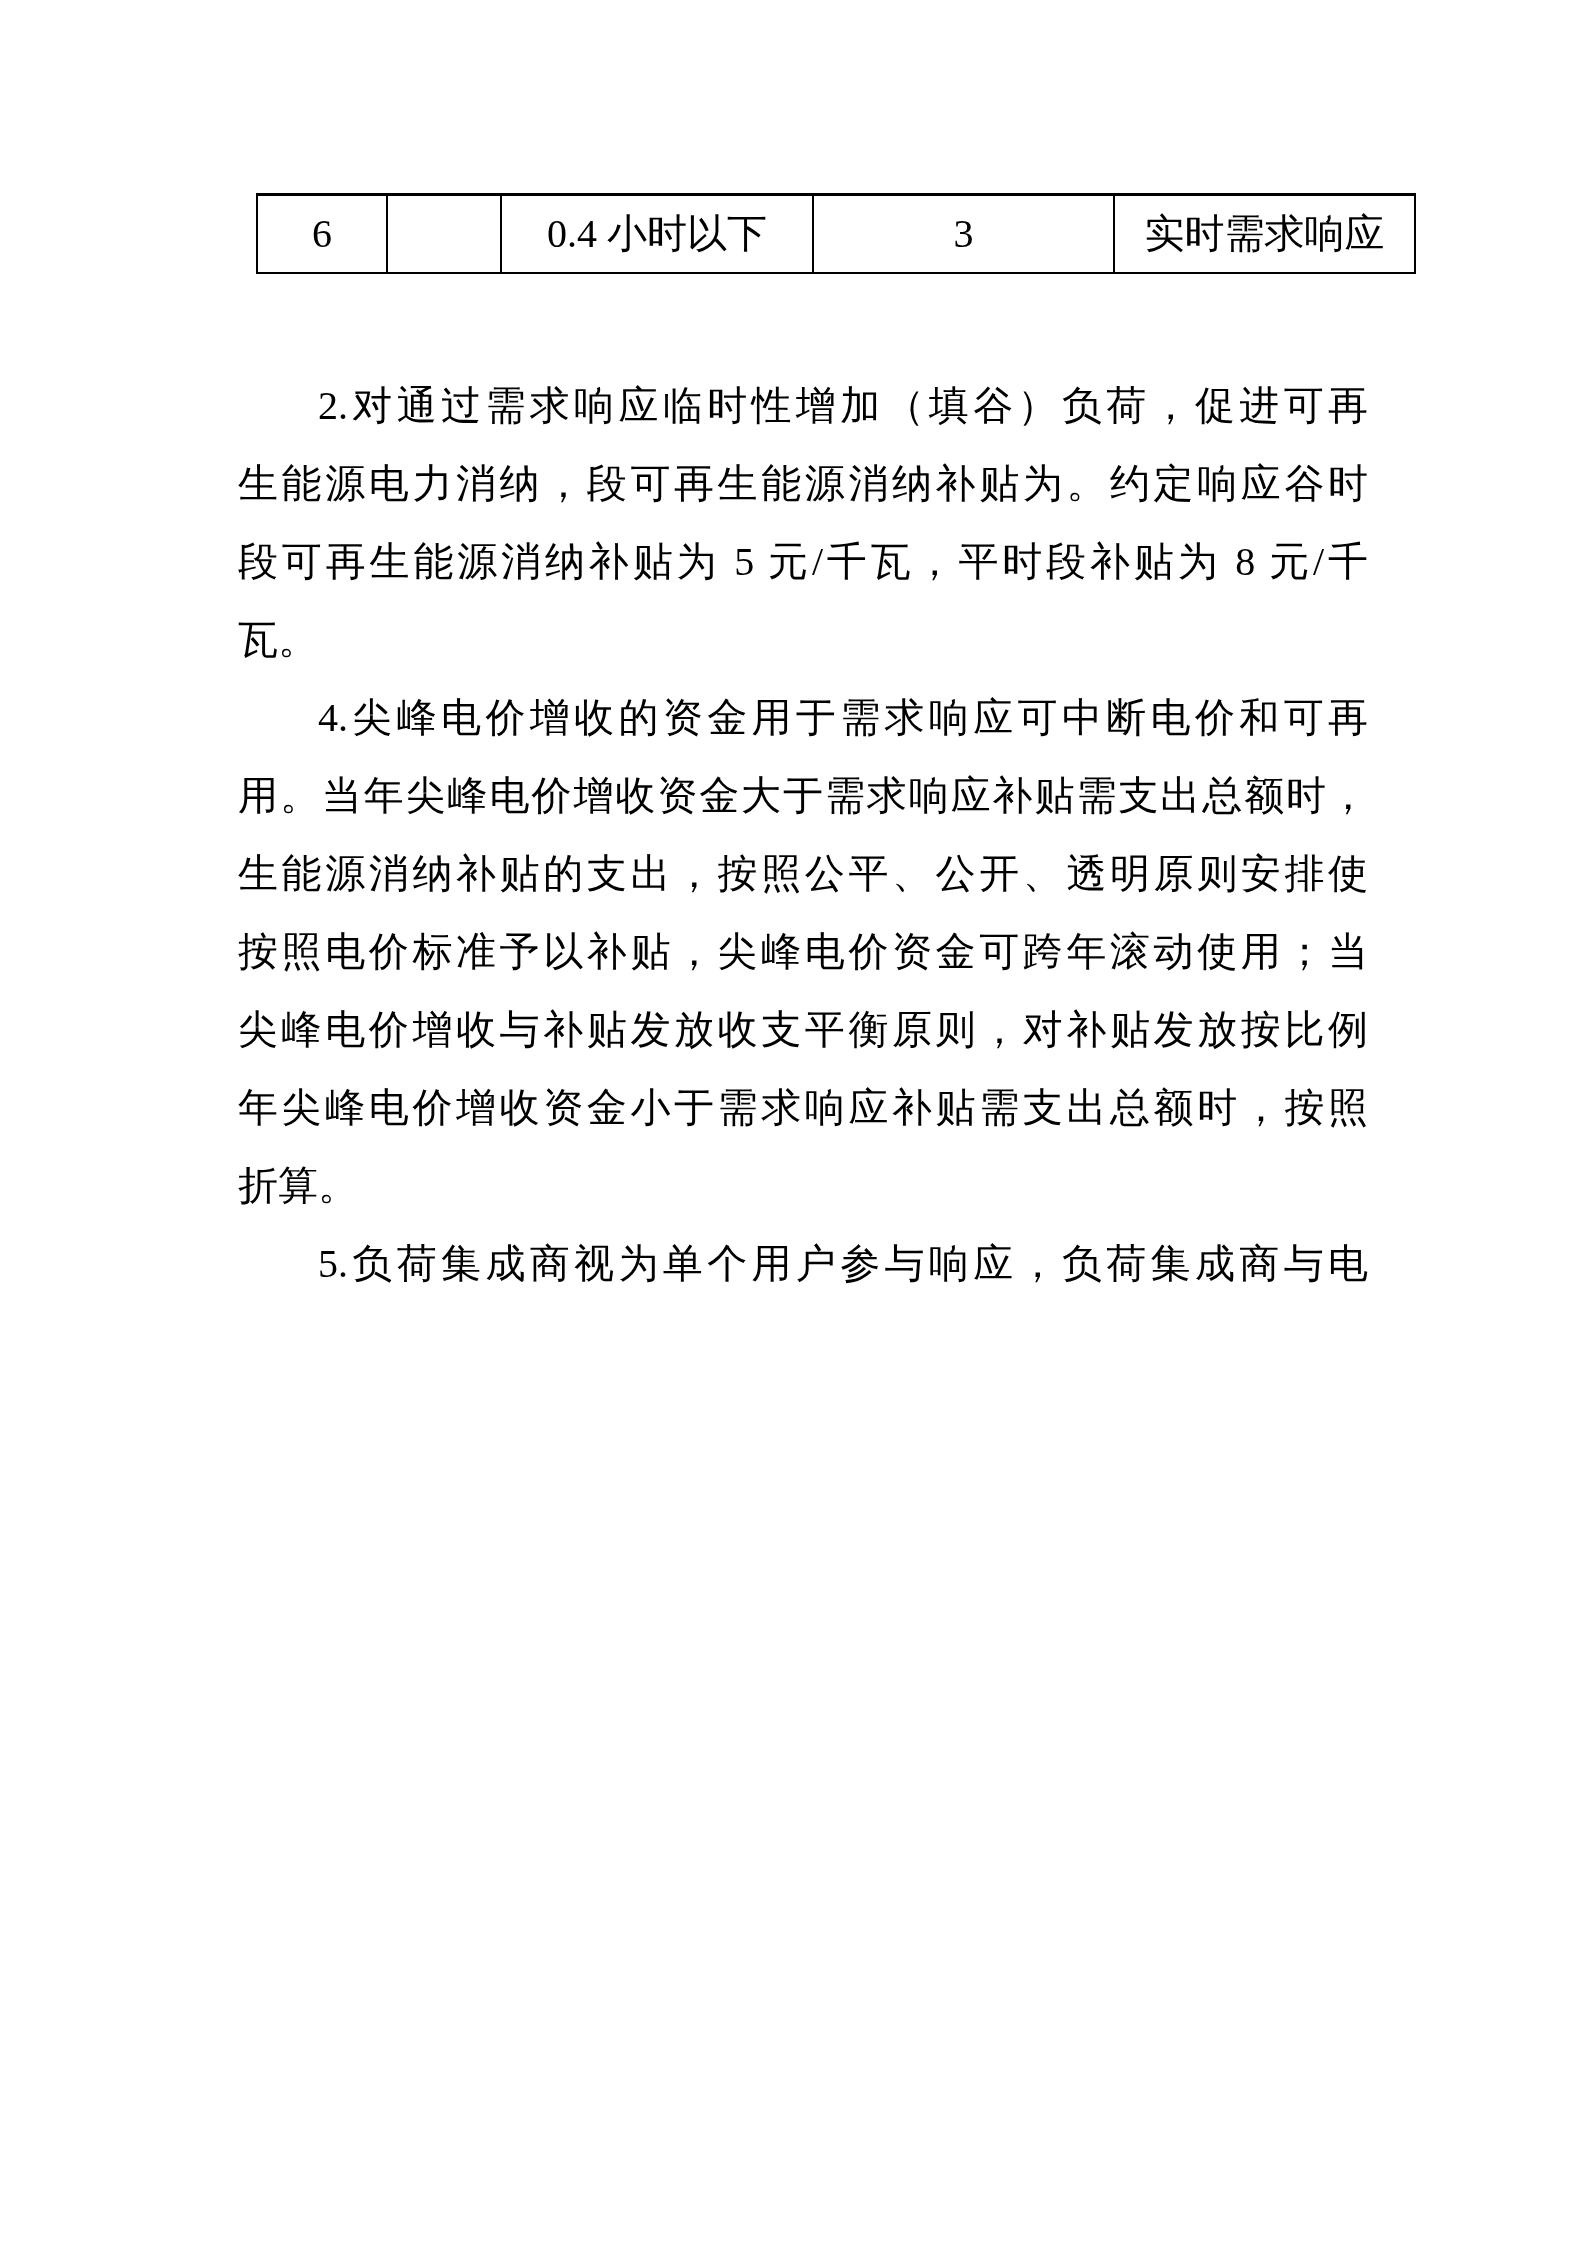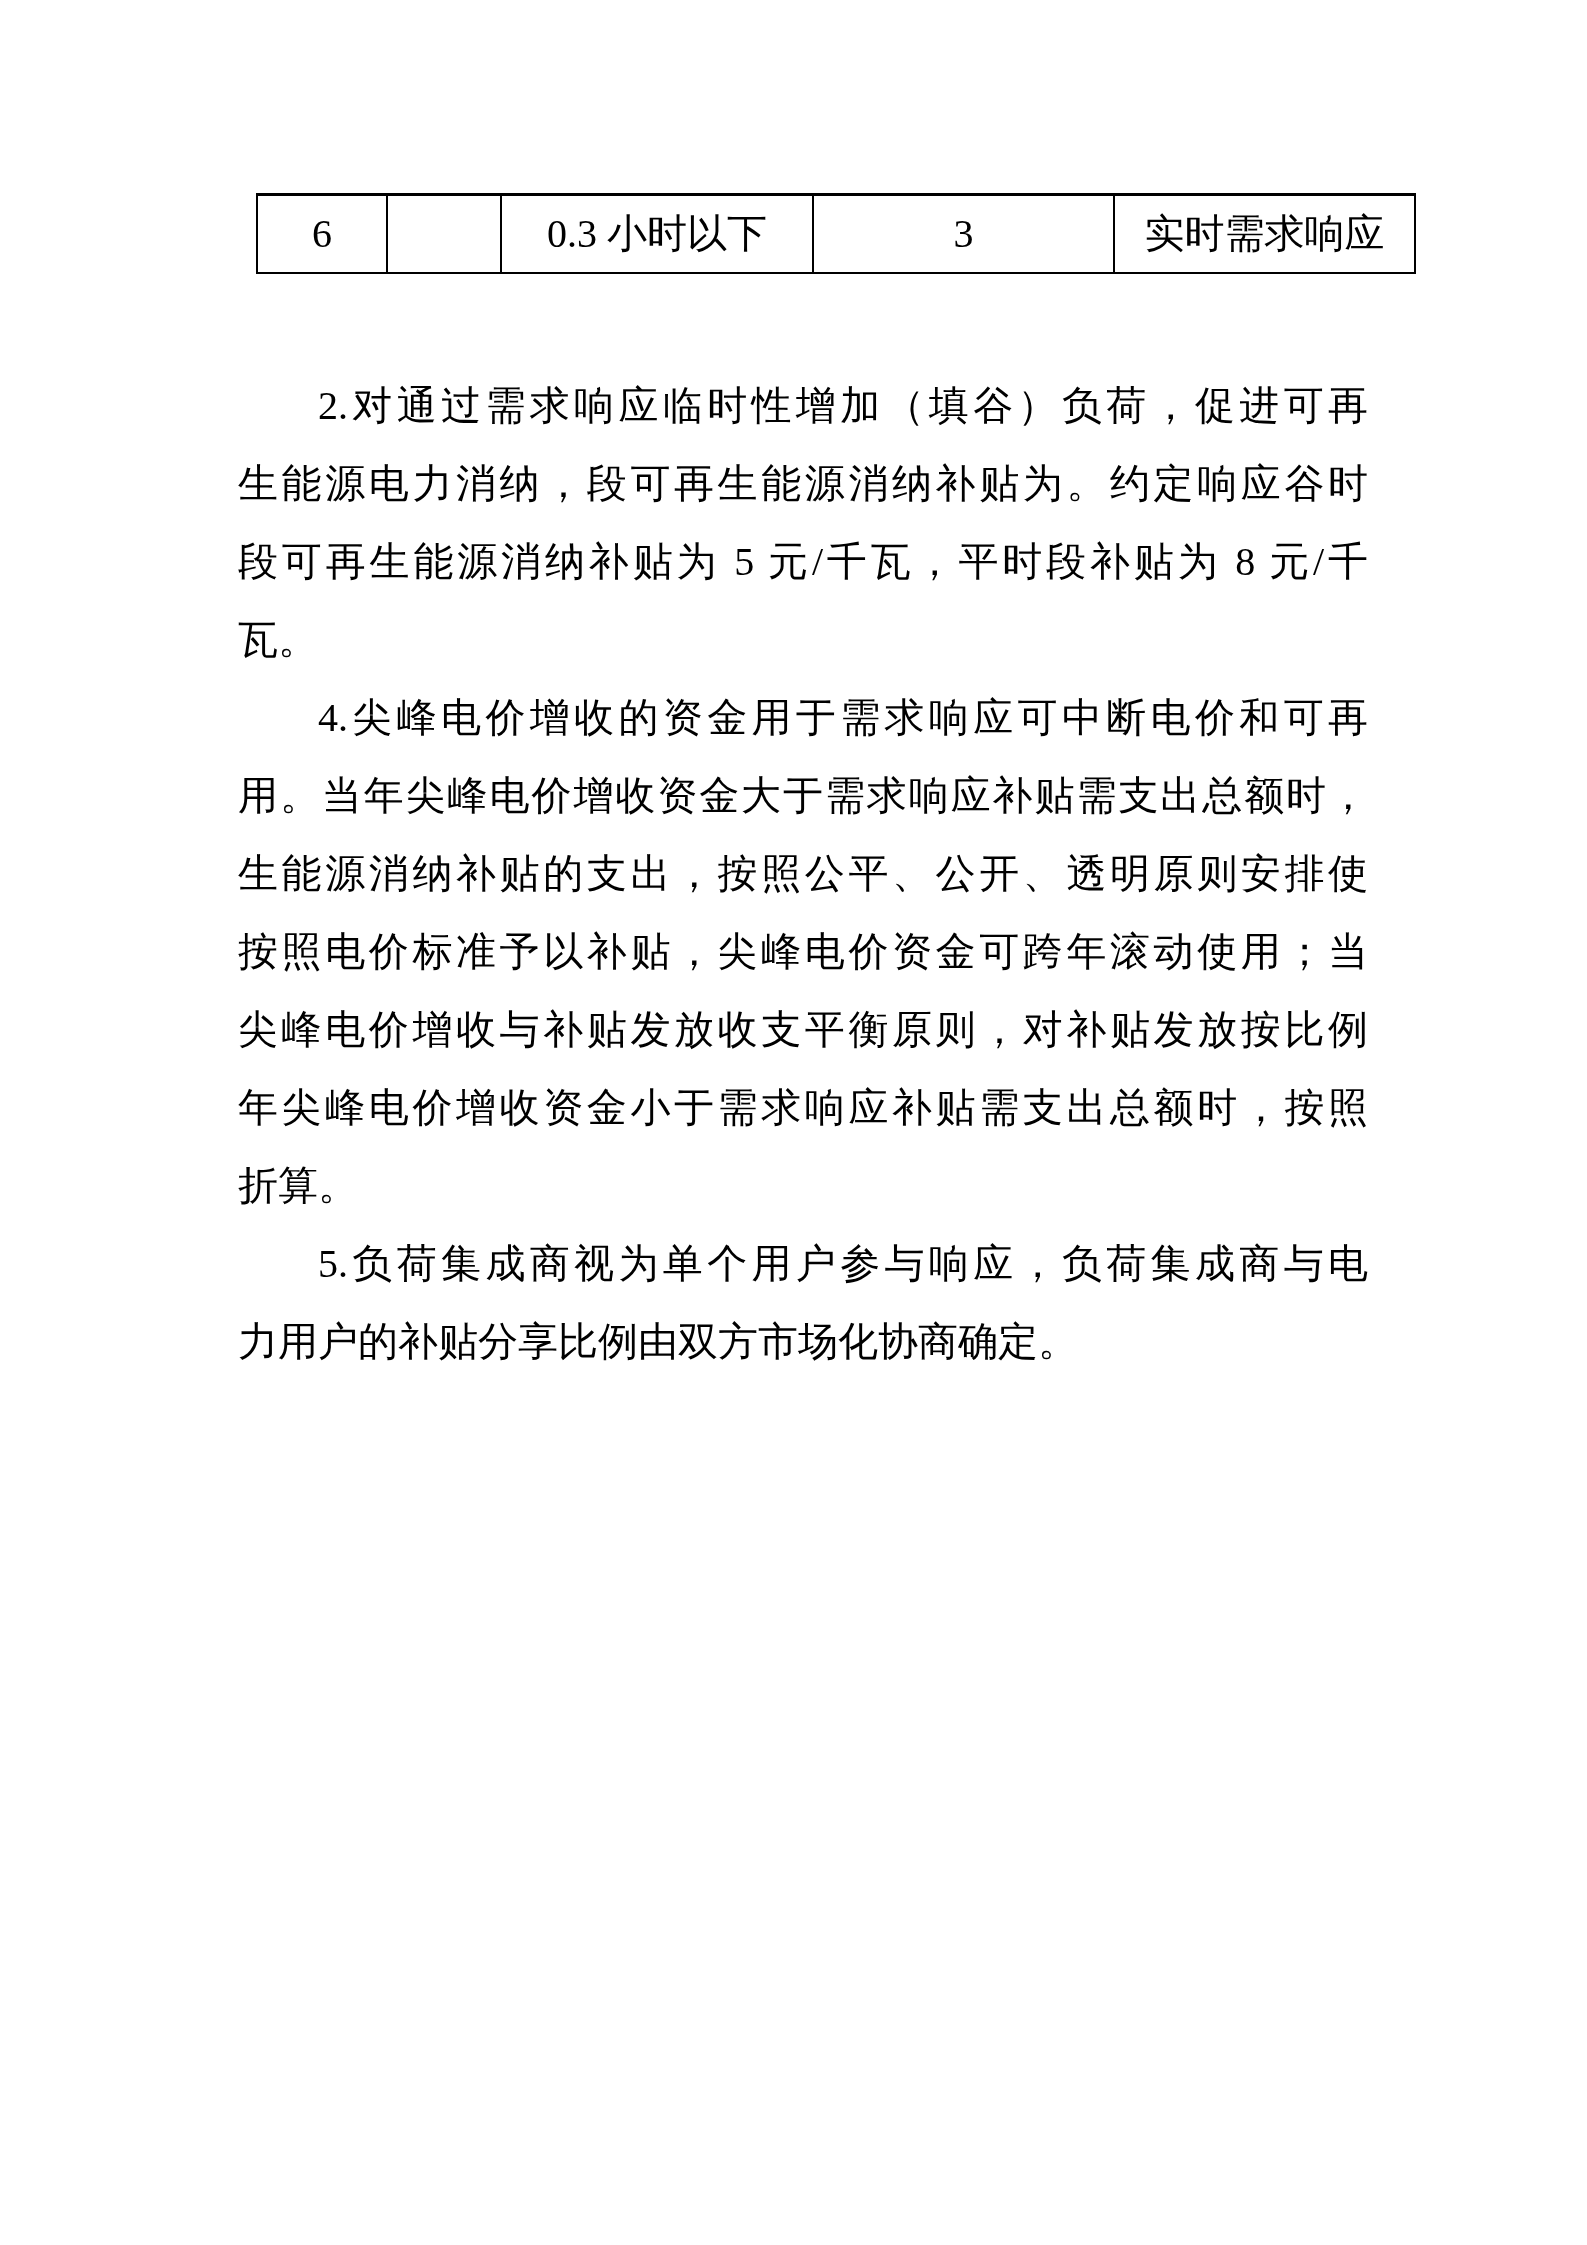--- a/index.html
+++ b/index.html
@@ -67,21 +67,21 @@
       <col style="width:130px">
       <col style="width:114px">
       <col style="width:312px">
       <col style="width:301px">
       <col style="width:301px">
     </colgroup>
     <tbody>
       <tr>
         <td>6</td>
         <td></td>
-        <td>0.3 小时以下</td>
+        <td>0.4 小时以下</td>
         <td>3</td>
         <td>实时需求响应</td>
       </tr>
     </tbody>
   </table>
 
   <div class="body-text">
 
     <div class="para">
       <div class="tline p-first">2.对通过需求响应临时性增加（填谷）负荷，促进可再</div>
@@ -96,18 +96,17 @@
       <div class="tline">用。当年尖峰电价增收资金大于需求响应补贴需支出总额时，</div>
       <div class="tline">生能源消纳补贴的支出，按照公平、公开、透明原则安排使</div>
       <div class="tline">按照电价标准予以补贴，尖峰电价资金可跨年滚动使用；当</div>
       <div class="tline">尖峰电价增收与补贴发放收支平衡原则，对补贴发放按比例</div>
       <div class="tline">年尖峰电价增收资金小于需求响应补贴需支出总额时，按照</div>
       <div class="tline p-end">折算。</div>
     </div>
 
     <div class="para">
       <div class="tline p-first">5.负荷集成商视为单个用户参与响应，负荷集成商与电</div>
-      <div class="tline p-end">力用户的补贴分享比例由双方市场化协商确定。</div>
     </div>
 
 
   </div>
 </div>
 
 </body></html>

